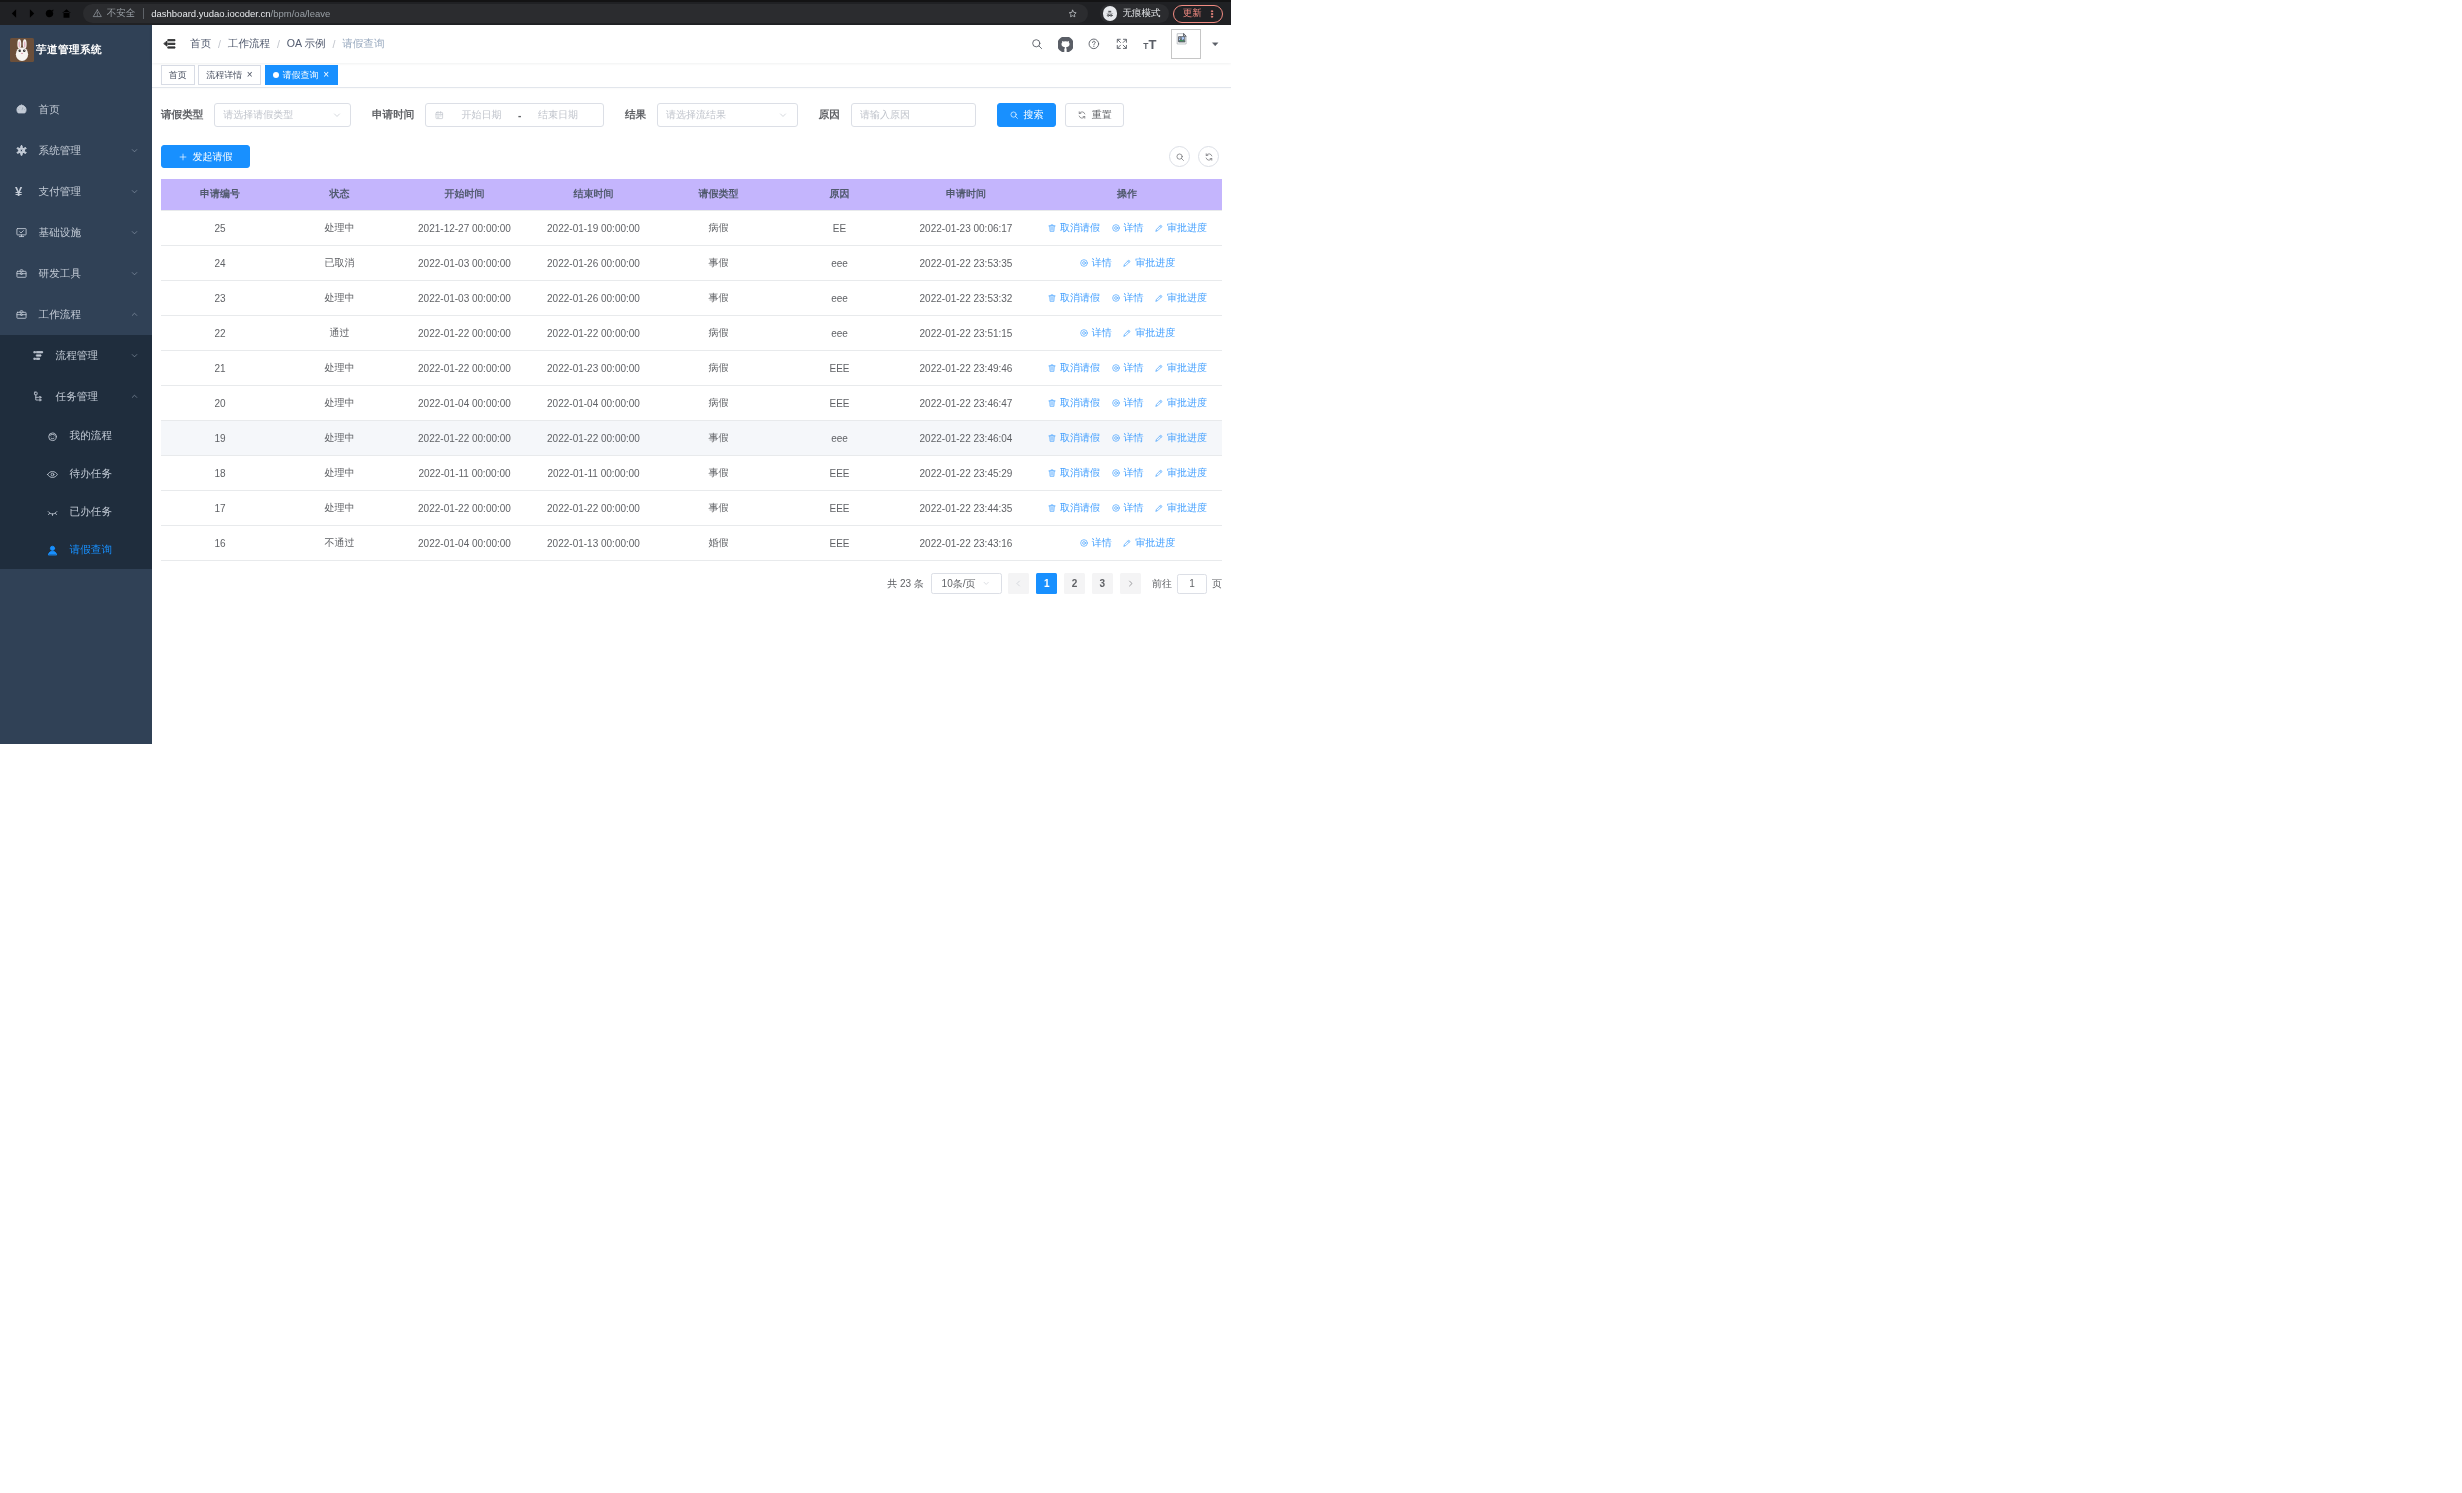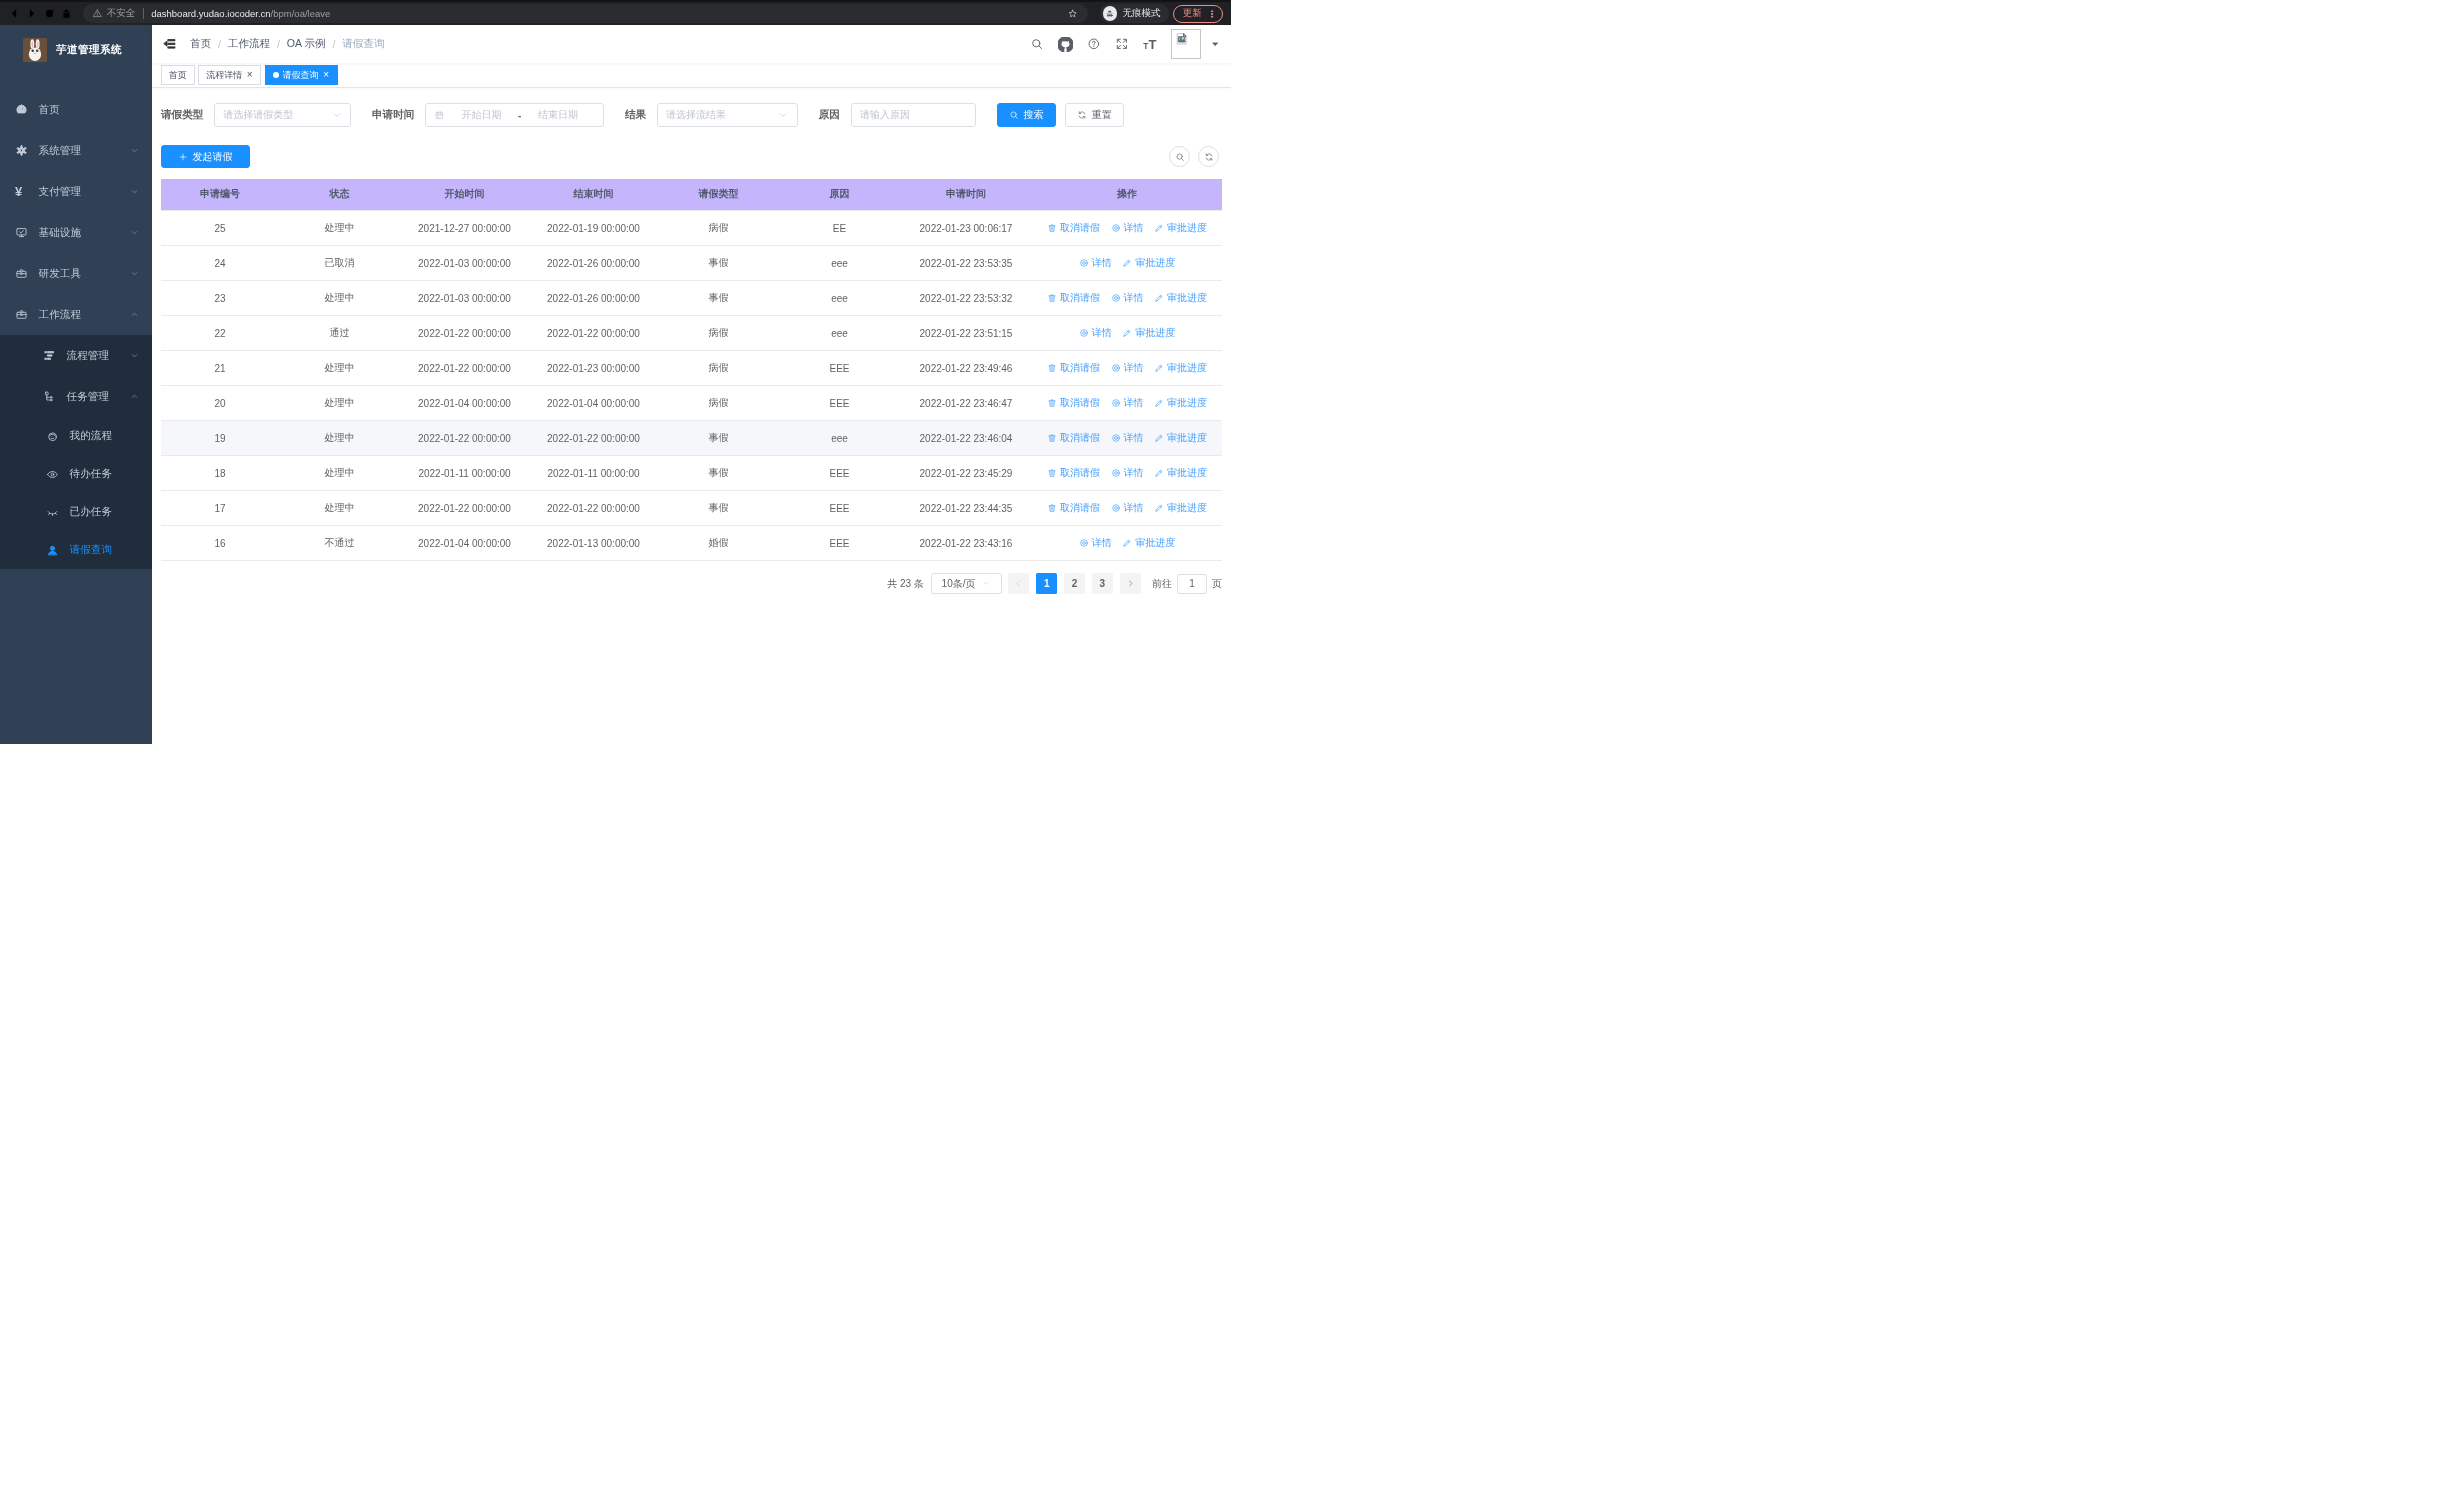--- a/index.html
+++ b/index.html
@@ -26,29 +26,29 @@
   .star{width:11.4px;height:11.4px;color:#c4c7cb;margin-left:auto;cursor:pointer}
   .incog{height:19px;background:#2b2c2f;border-radius:10px;display:flex;align-items:center;gap:5.3px;padding:0 8.4px 0 3px;color:#e8eaed;font-size:9.5px;white-space:nowrap}
   .incog-circle{width:14.4px;height:14.4px;border-radius:50%;background:#e8eaed;display:flex;align-items:center;justify-content:center}
   .incog-circle .ic{width:11.4px;height:11.4px}
   .update-pill{height:18px;border:1.1px solid var(--update);color:var(--update);border-radius:10px;display:flex;align-items:center;gap:5.3px;padding:0 5.3px 0 8.4px;font-size:9.5px;cursor:pointer;white-space:nowrap}
   .update-pill .ic{width:10px;height:10px}
 
   
   .app{display:flex;height:719px}
   .sidebar{width:152px;background:var(--sidebar-bg);flex-shrink:0;color:var(--sidebar-text);overflow:hidden}
-  .logo-row{height:49px;display:flex;align-items:center;padding-left:23px;gap:9px}
+  .logo-row{height:49px;display:flex;align-items:center;padding-left:10px;gap:2px}
   .logo-img{width:24px;height:24px;border-radius:1.5px;overflow:hidden;flex-shrink:0}
   .logo-img svg{width:100%;height:100%;display:block}
   .logo-title{color:#fff;font-size:10.6px;font-weight:700;letter-spacing:0.4px}
   .menu{padding-top:15px}
   .menu-item{height:41px;display:flex;align-items:center;padding:0 13px 0 15px;font-size:10.6px;cursor:pointer;white-space:nowrap}
   .menu-item .mi{width:13px;height:13px;margin-right:10.6px;flex-shrink:0}
   .menu-item .chev{margin-left:auto;width:9px;height:9px;color:#93a1b1}
-  .menu-item.lvl2{padding-left:43px}
+  .menu-item.lvl2{padding-left:32px}
   .menu-item.lvl3{padding-left:46px;height:38px}
   .submenu{background:var(--submenu-bg)}
   .menu-item.active{color:var(--primary)}
   .yen{font-size:13px;font-weight:700;line-height:1}
   .tt{display:inline-flex;align-items:flex-end;font-weight:700;color:#5a5e66;line-height:1}
   .tt i{font-style:normal;font-size:8.4px}.tt b{font-size:13px}
 
   .main{flex:1;display:flex;flex-direction:column;min-width:0;background:#fff}
   .navbar{height:38px;display:flex;align-items:center;padding:0 11.4px;box-shadow:0 0.8px 3px rgba(0,21,41,.08);position:relative;z-index:2;background:#fff}
   .fold{width:13.7px;height:13.7px;color:#303133;margin-right:13px;cursor:pointer}

